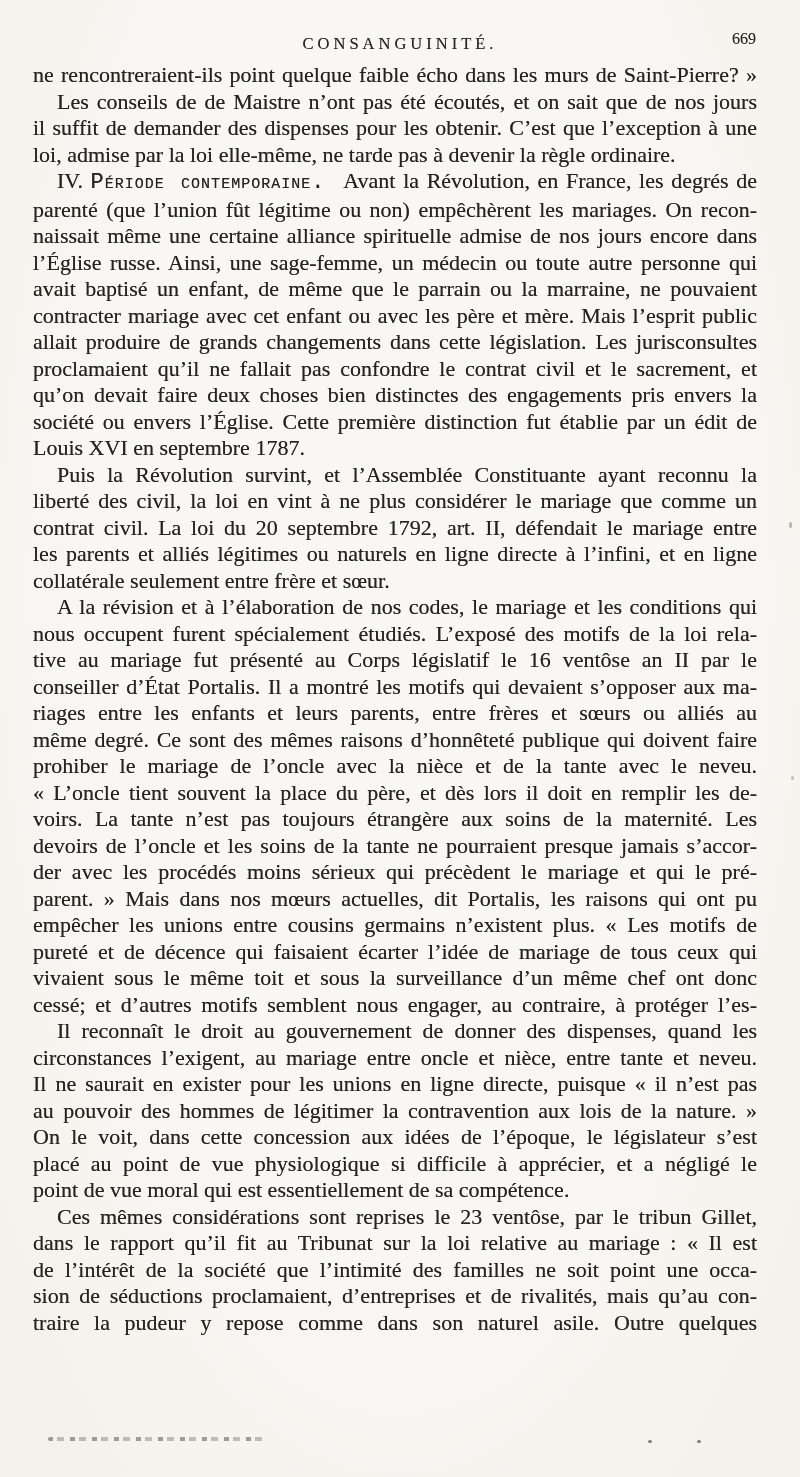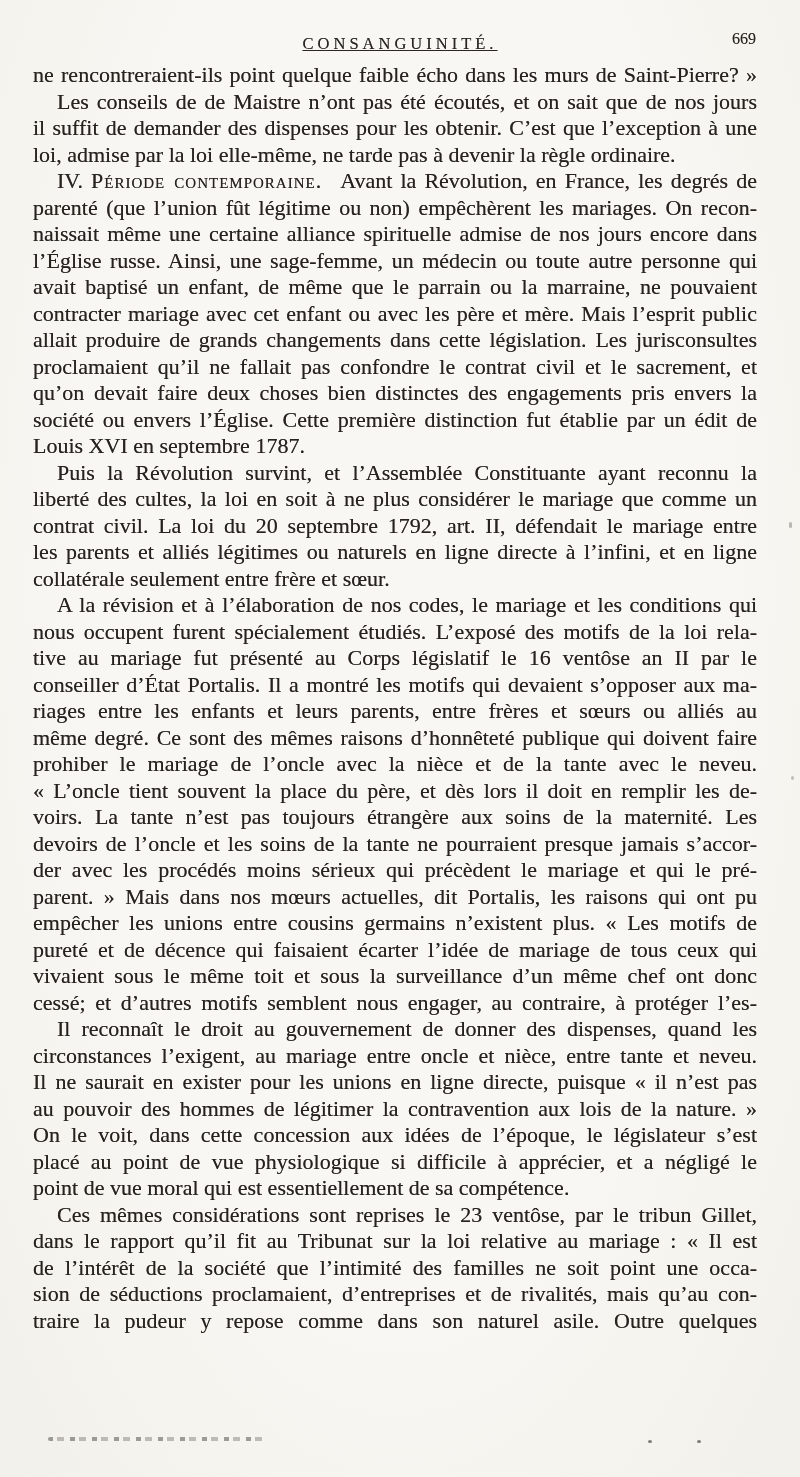--- a/index.html
+++ b/index.html
@@ -17,21 +17,20 @@
   .running-title {
     position: absolute;
     top: 34px;
     left: 0;
     width: 100%;
     text-align: center;
     font-size: 16.5px;
     letter-spacing: 4px;
     color: #2a2722;
     text-shadow: 0 0 0.5px rgba(30,28,24,0.55);
-    text-decoration: underline;
   }
   .page-number {
     position: absolute;
     top: 30px;
     right: 44px;
     font-size: 16px;
     color: #2a2722;
     text-shadow: 0 0 0.5px rgba(30,28,24,0.55);
   }
   .text-block {
@@ -47,20 +46,21 @@
     white-space: nowrap; 
     white-space: normal;
     text-shadow: 0 0 0.45px rgba(32,29,25,0.6);
   }
   .line.j { text-align-last: justify; }
   .line.ind { text-indent: 24px; }
   .sc {
     font-variant: small-caps;
     letter-spacing: 1px;
     margin-right: 18px;
+    font-family: Liberation Mono, monospace;
   }
   .smudge {
     position: absolute;
     top: 1437px;
     left: 48px;
     width: 218px;
     height: 4px;
     background: repeating-linear-gradient(90deg,
       rgba(45,42,38,0.55) 0 5px, rgba(45,42,38,0) 5px 9px,
       rgba(45,42,38,0.35) 9px 16px, rgba(45,42,38,0) 16px 22px);
@@ -89,21 +89,21 @@
       <div class="line j">naissait même une certaine alliance spirituelle admise de nos jours encore dans</div>
       <div class="line j">l’Église russe. Ainsi, une sage-femme, un médecin ou toute autre personne qui</div>
       <div class="line j">avait baptisé un enfant, de même que le parrain ou la marraine, ne pouvaient</div>
       <div class="line j">contracter mariage avec cet enfant ou avec les père et mère. Mais l’esprit public</div>
       <div class="line j">allait produire de grands changements dans cette législation. Les jurisconsultes</div>
       <div class="line j">proclamaient qu’il ne fallait pas confondre le contrat civil et le sacrement, et</div>
       <div class="line j">qu’on devait faire deux choses bien distinctes des engagements pris envers la</div>
       <div class="line j">société ou envers l’Église. Cette première distinction fut établie par un édit de</div>
       <div class="line">Louis XVI en septembre 1787.</div>
       <div class="line ind j">Puis la Révolution survint, et l’Assemblée Constituante ayant reconnu la</div>
-      <div class="line j">liberté des cultes, la loi en soit à ne plus considérer le mariage que comme un</div>
+      <div class="line j">liberté des civil, la loi en vint à ne plus considérer le mariage que comme un</div>
       <div class="line j">contrat civil. La loi du 20 septembre 1792, art. II, défendait le mariage entre</div>
       <div class="line j">les parents et alliés légitimes ou naturels en ligne directe à l’infini, et en ligne</div>
       <div class="line">collatérale seulement entre frère et sœur.</div>
       <div class="line ind j">A la révision et à l’élaboration de nos codes, le mariage et les conditions qui</div>
       <div class="line j">nous occupent furent spécialement étudiés. L’exposé des motifs de la loi rela-</div>
       <div class="line j">tive au mariage fut présenté au Corps législatif le 16 ventôse an II par le</div>
       <div class="line j">conseiller d’État Portalis. Il a montré les motifs qui devaient s’opposer aux ma-</div>
       <div class="line j">riages entre les enfants et leurs parents, entre frères et sœurs ou alliés au</div>
       <div class="line j">même degré. Ce sont des mêmes raisons d’honnêteté publique qui doivent faire</div>
       <div class="line j">prohiber le mariage de l’oncle avec la nièce et de la tante avec le neveu.</div>

